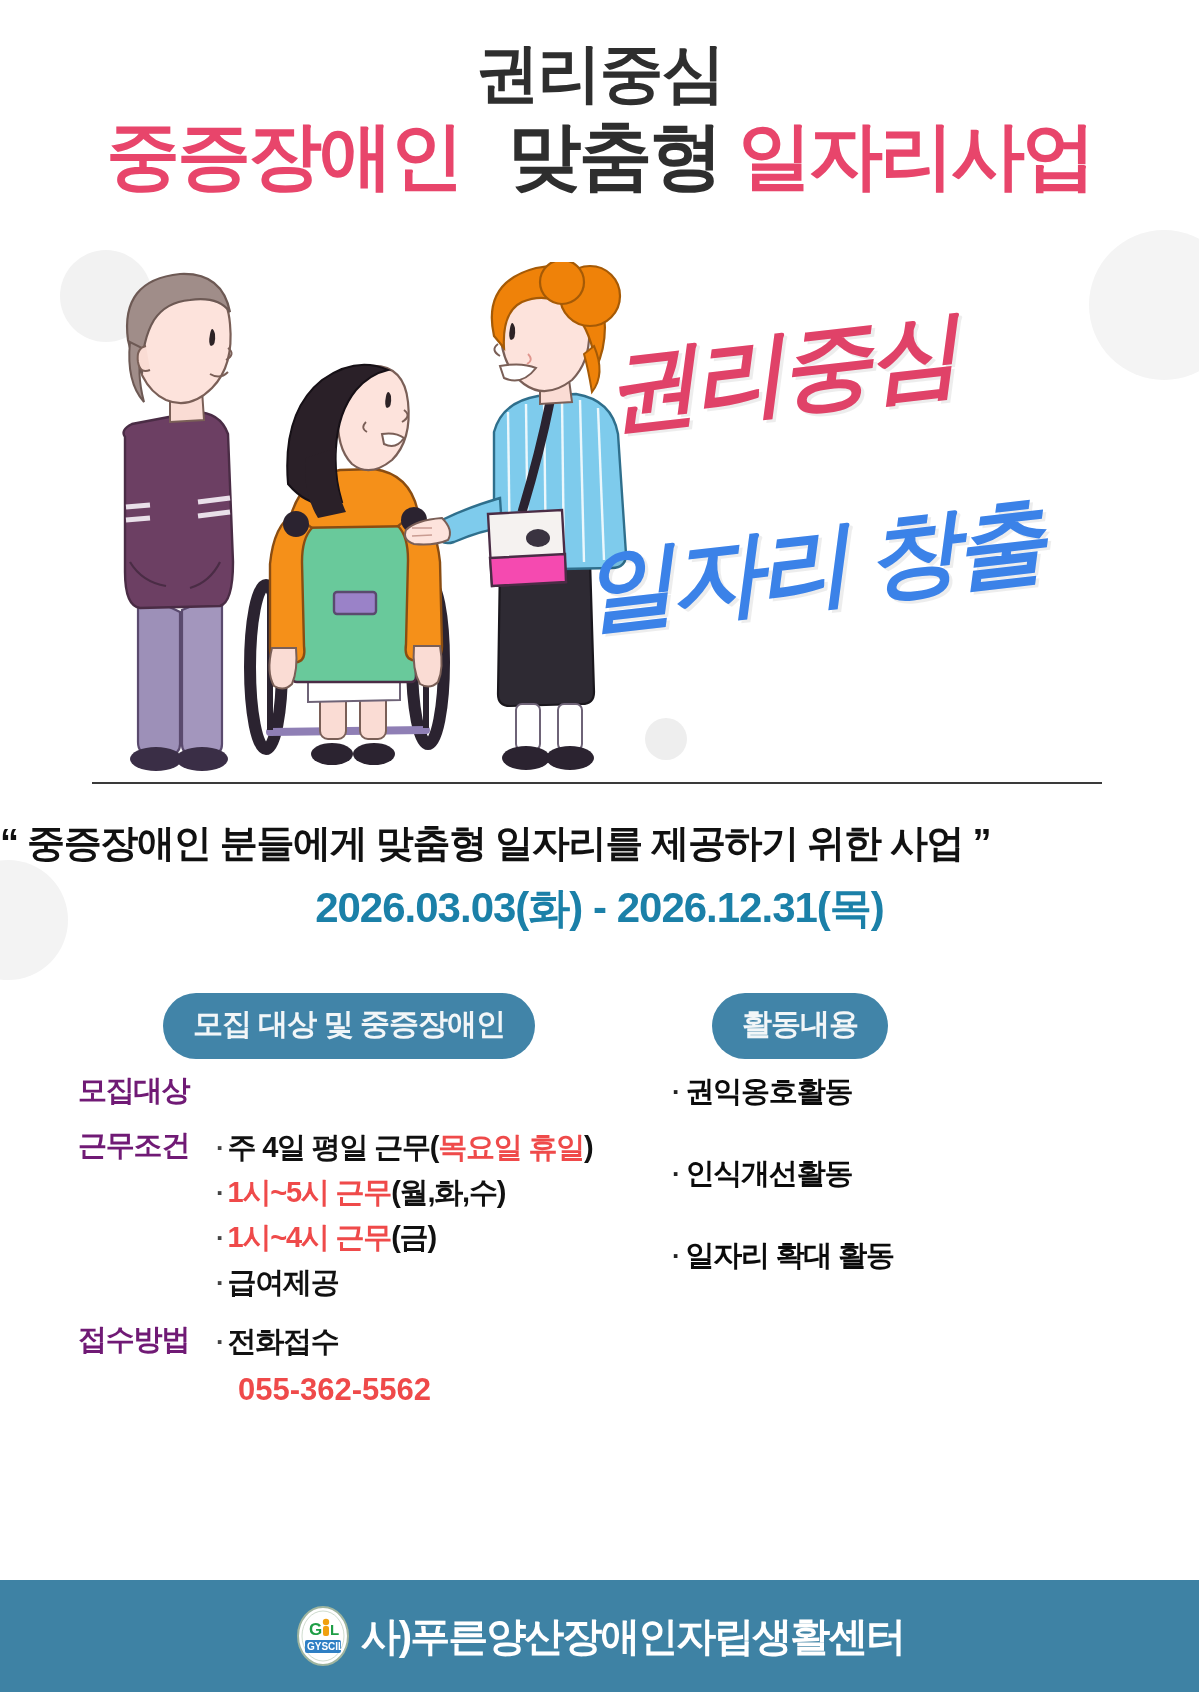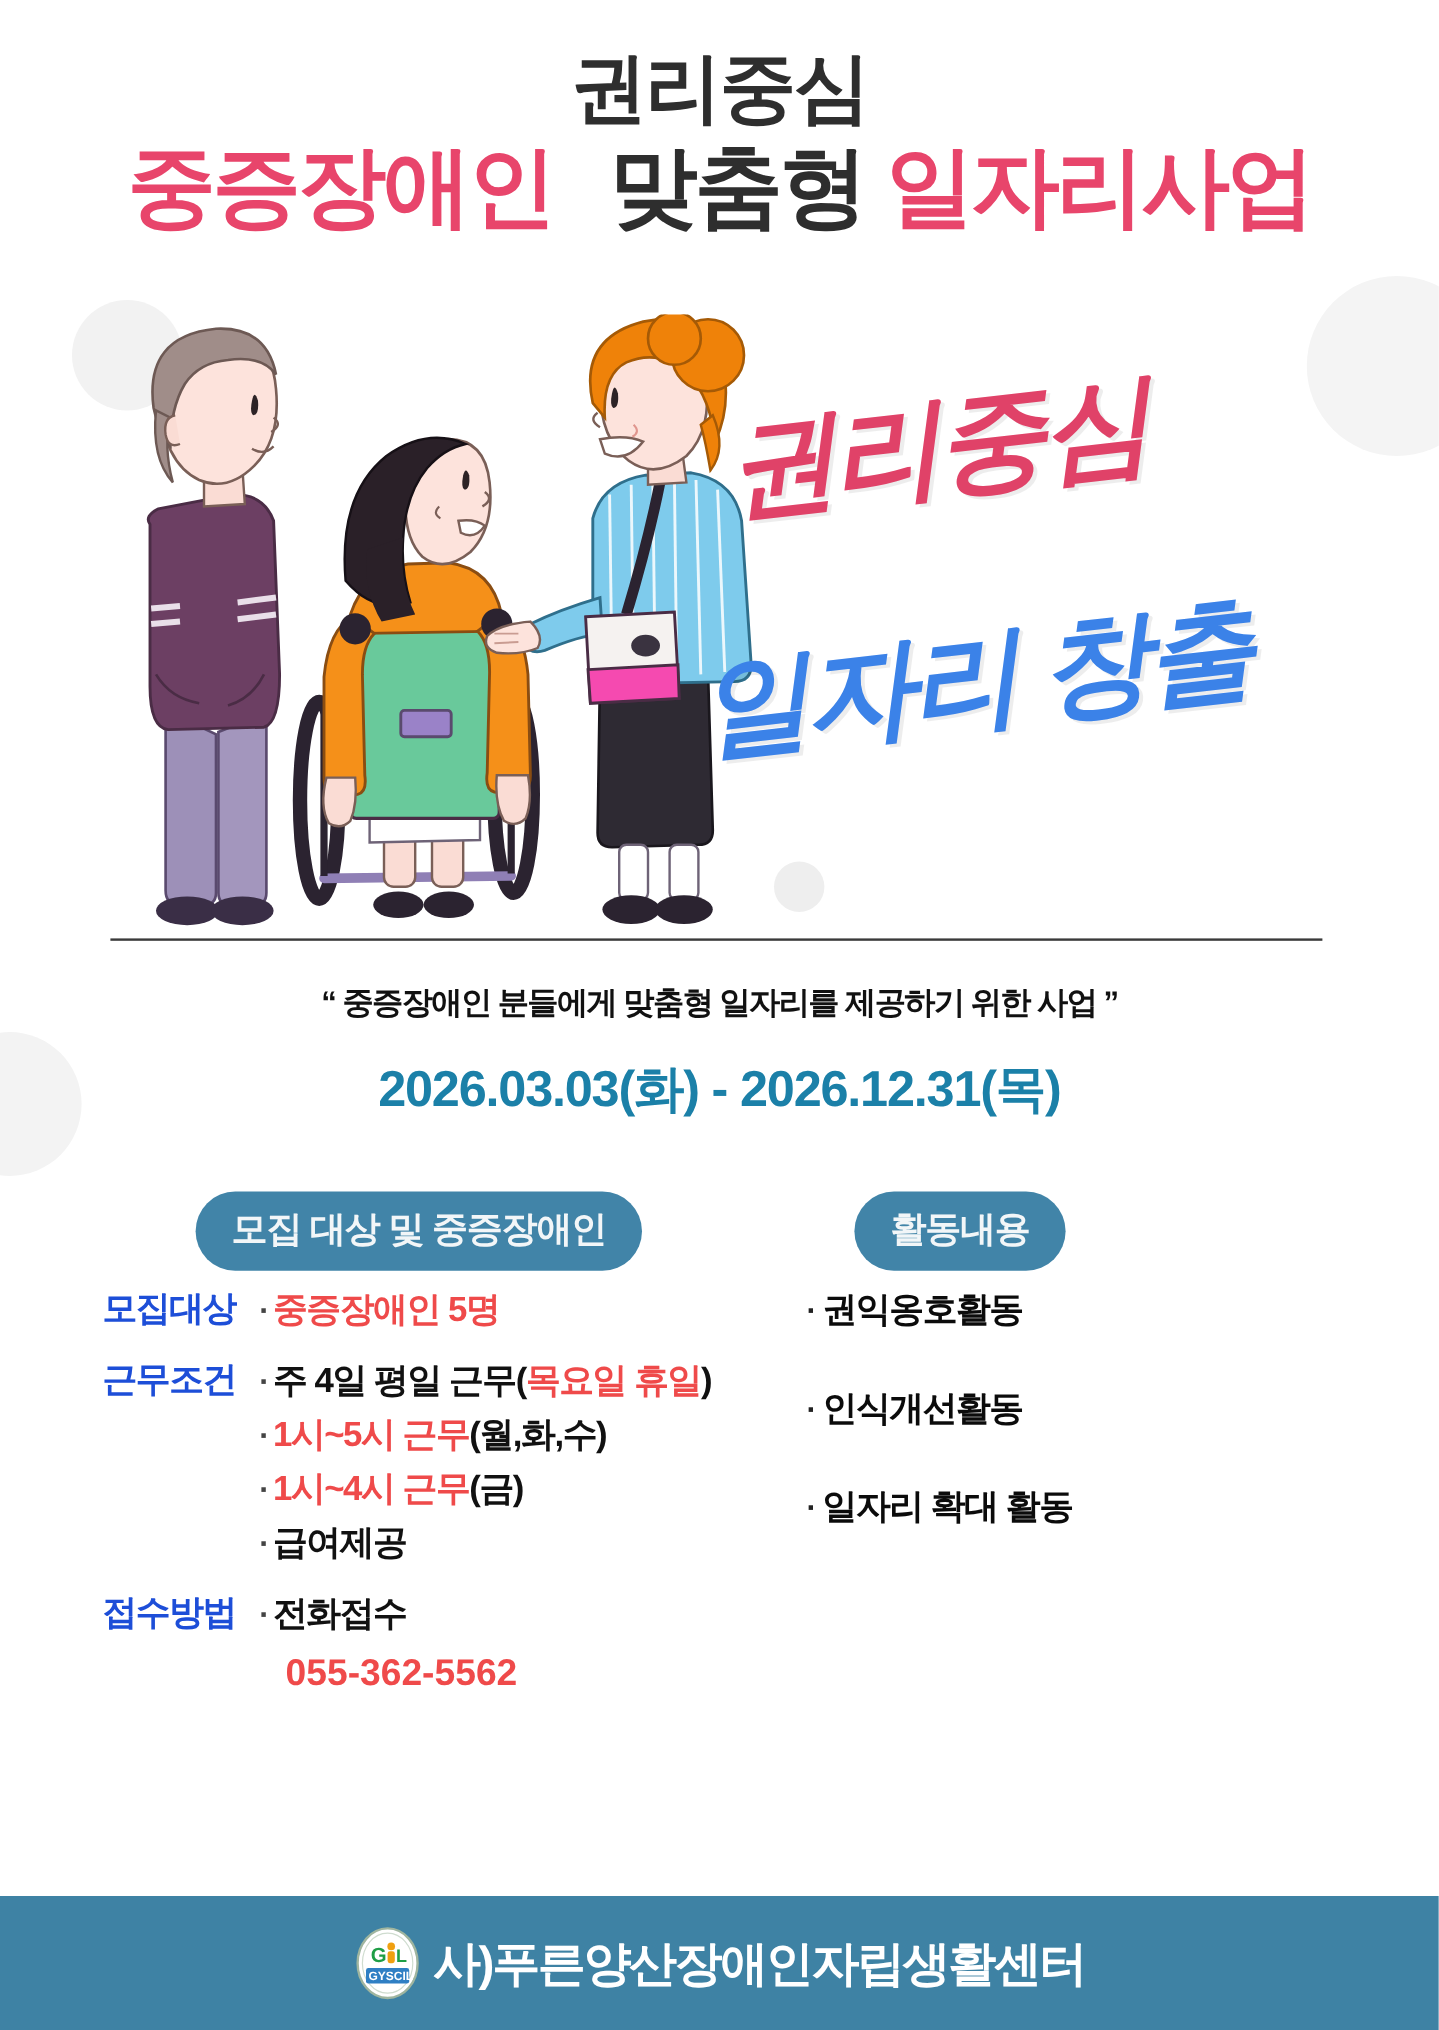--- a/index.html
+++ b/index.html
@@ -49,22 +49,22 @@
     left:590px; top:530px; font-size:92px; color:#3b82e8;
     transform:rotate(-6.5deg);
     text-shadow:3px 3px 0 rgba(0,0,0,.07);
   }
 
   
   #divider { position:absolute; left:92px; top:782px; width:1010px; height:2px; background:#3a3a3a; }
 
   
   #quote {
-    position:absolute; top:818px; left:0; width:100%; text-align:center;
-    font-size:26px; font-weight:bold; color:#111; letter-spacing:-1.3px;
+    position:absolute; top:818px; left:0; width:100%; 
+    font-size:38px; font-weight:bold; color:#111; letter-spacing:-1.3px;
   }
 
   
   #date {
     position:absolute; top:880px; left:0; width:100%; text-align:center;
     font-size:42px; font-weight:bold; color:#1b80a8; letter-spacing:-1px;
   }
 
   
   .pill {
@@ -72,22 +72,22 @@
     font-size:30px; font-weight:bold; letter-spacing:-1px;
     border-radius:40px; padding:11px 30px 14px; white-space:nowrap;
   }
   #pill-left  { left:163px; top:993px; }
   #pill-right { left:712px; top:993px; }
 
   
   #info-left { position:absolute; left:78px; top:1070px; width:600px; }
   .row { display:flex; align-items:flex-start; margin-bottom:14px; }
   .row-label {
-    width:126px; flex:0 0 126px; text-align:center;
-    font-size:29px; font-weight:bold; color:#1d4ed8; letter-spacing:-1.2px;
+    width:126px; flex:0 0 126px; text-align:left;
+    font-size:29px; font-weight:bold; color:#701a75; letter-spacing:-1.2px;
     padding-top:1px;
   }
   .row-values { margin-left:12px; }
   .val-line {
     font-size:29px; font-weight:bold; color:#111; letter-spacing:-1.2px;
     line-height:1.55; white-space:nowrap;
   }
   .val-line .dot { color:#444; margin-right:4px; font-size:26px; }
   .red { color:#ef4a4a; }
   .phone {
@@ -261,23 +261,20 @@
 <div id="quote">“ 중증장애인 분들에게 맞춤형 일자리를 제공하기 위한 사업 ”</div>
 
 <div id="date" style="color: rgb(27, 128, 168);">2026.03.03(화) - 2026.12.31(목)</div>
 
 <div class="pill" id="pill-left">모집 대상 및  중증장애인</div>
 <div class="pill" id="pill-right">활동내용</div>
 
 <div id="info-left">
     <div class="row">
       <div class="row-label">모집대상</div>
-      <div class="row-values">
-        <div class="val-line"><span class="dot">·</span><span class="red">중증장애인 5명</span></div>
-      </div>
     </div>
     <div class="row">
       <div class="row-label">근무조건</div>
       <div class="row-values">
         <div class="val-line"><span class="dot">·</span><span>주 4일  평일 근무(</span><span class="red">목요일 휴일</span><span>)</span></div>
         <div class="val-line"><span class="dot">·</span><span class="red">1시~5시 근무</span><span>(월,화,수)</span></div>
         <div class="val-line"><span class="dot">·</span><span class="red">1시~4시 근무</span><span>(금)</span></div>
         <div class="val-line"><span class="dot">·</span><span>급여제공</span></div>
       </div>
     </div>

